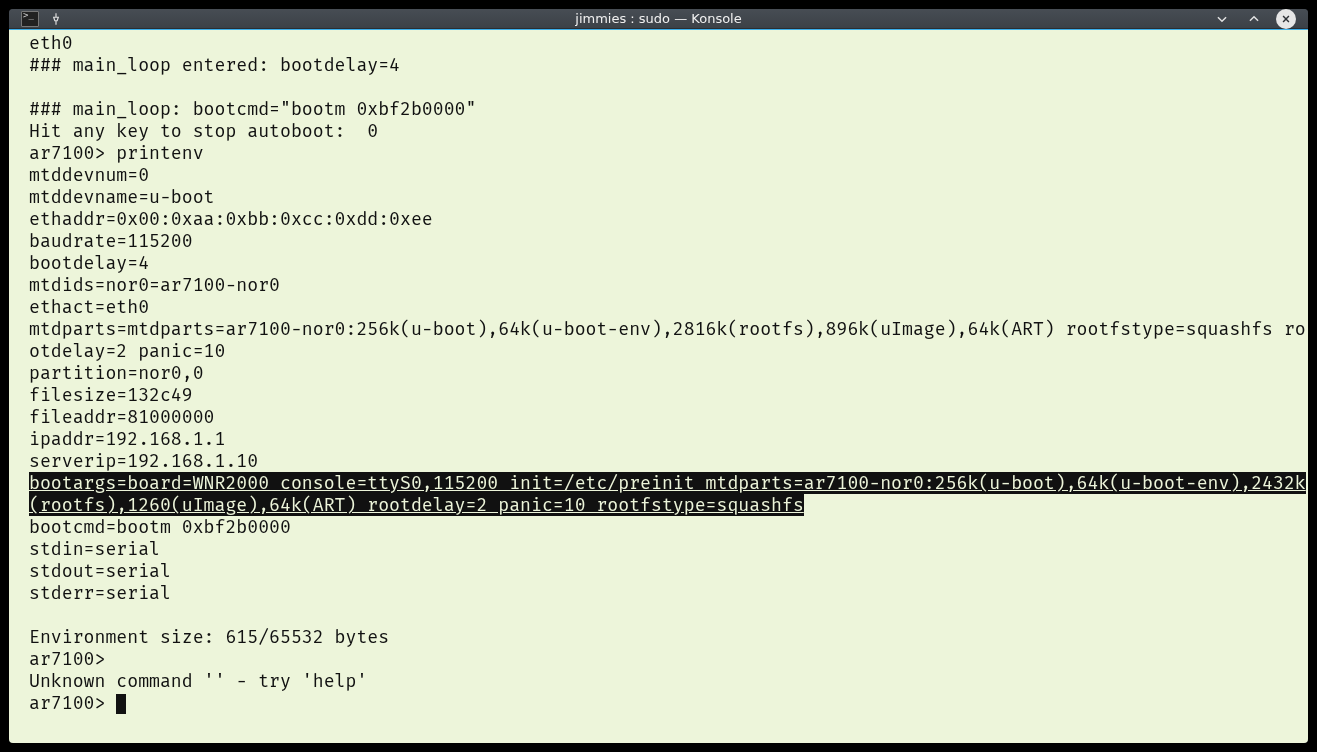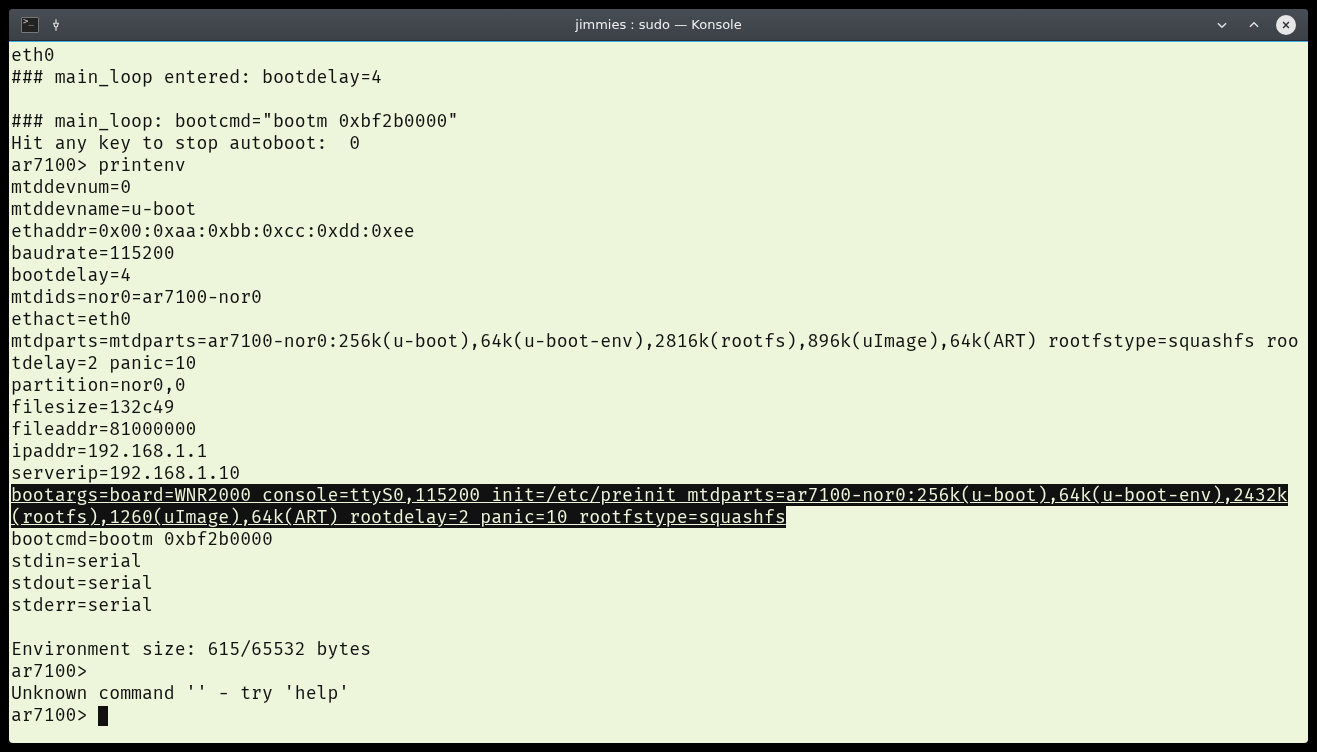--- a/index.html
+++ b/index.html
@@ -16,21 +16,21 @@
     top: 9px;
     width: 1299px;
     height: 734px;
     background: #2e3136;
     border-radius: 4px;
     overflow: hidden;
     display: flex;
     flex-direction: column;
   }
   .titlebar {
-    height: 32px;
+    height: 20px;
     background: linear-gradient(to bottom, #474d54, #3c4147);
     display: flex;
     align-items: center;
     padding: 0 12px;
     color: #eaeaea;
     font-size: 13px;
     position: relative;
     border-bottom: 1px solid #2a2d31;
   }
   .titlebar-left {
@@ -104,21 +104,21 @@
     color: #111;
     font-family: "Fira Mono","DejaVu Sans Mono","Consolas",monospace;
     font-size: 18.2px;
     line-height: 22px;
     letter-spacing: 0px;
     padding: 2px 2px;
     white-space: pre-wrap;
     word-break: break-all;
     overflow: hidden;
   }
-  .term-line { display: block; }
+  .term-line { display: block; margin-left: 18px; }
   .highlight {
     background: #111;
     color: #edf5da;
     text-decoration: underline;
   }
   .cursor {
     display: inline-block;
     width: 10px;
     height: 20px;
     background: #111;

